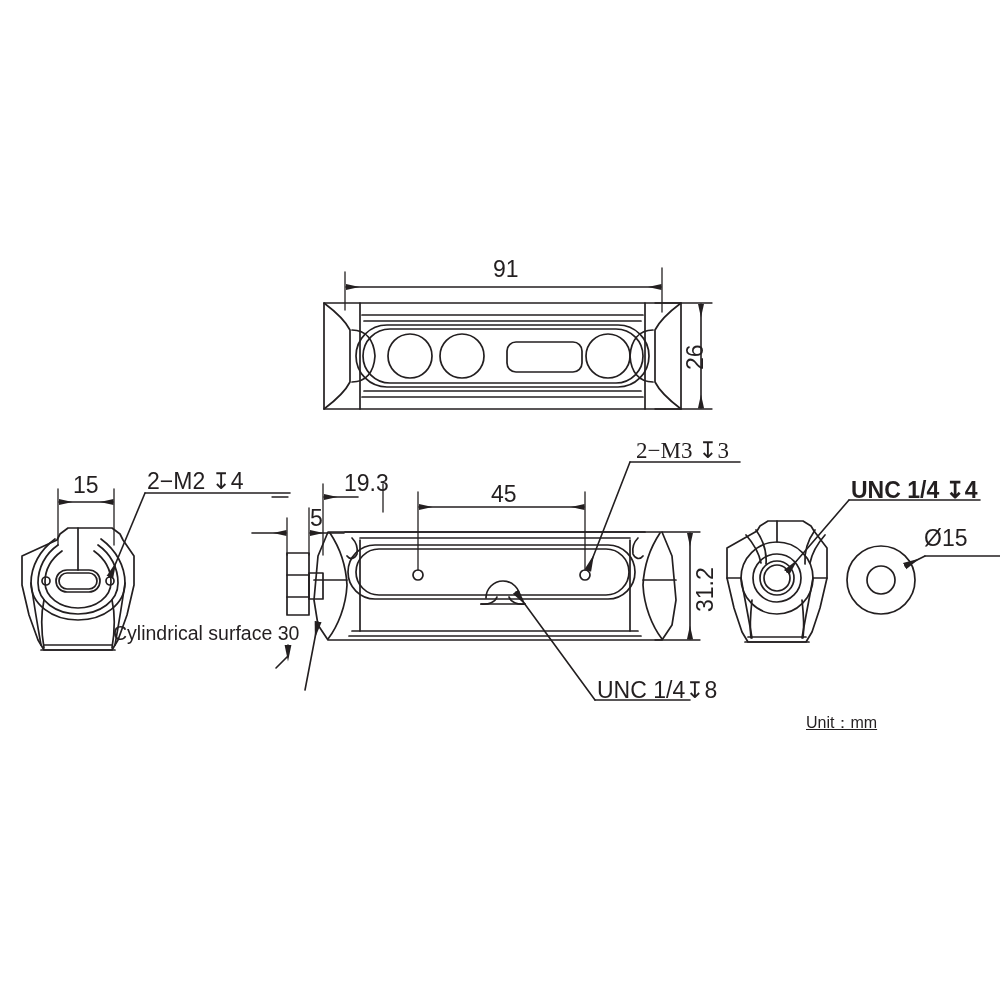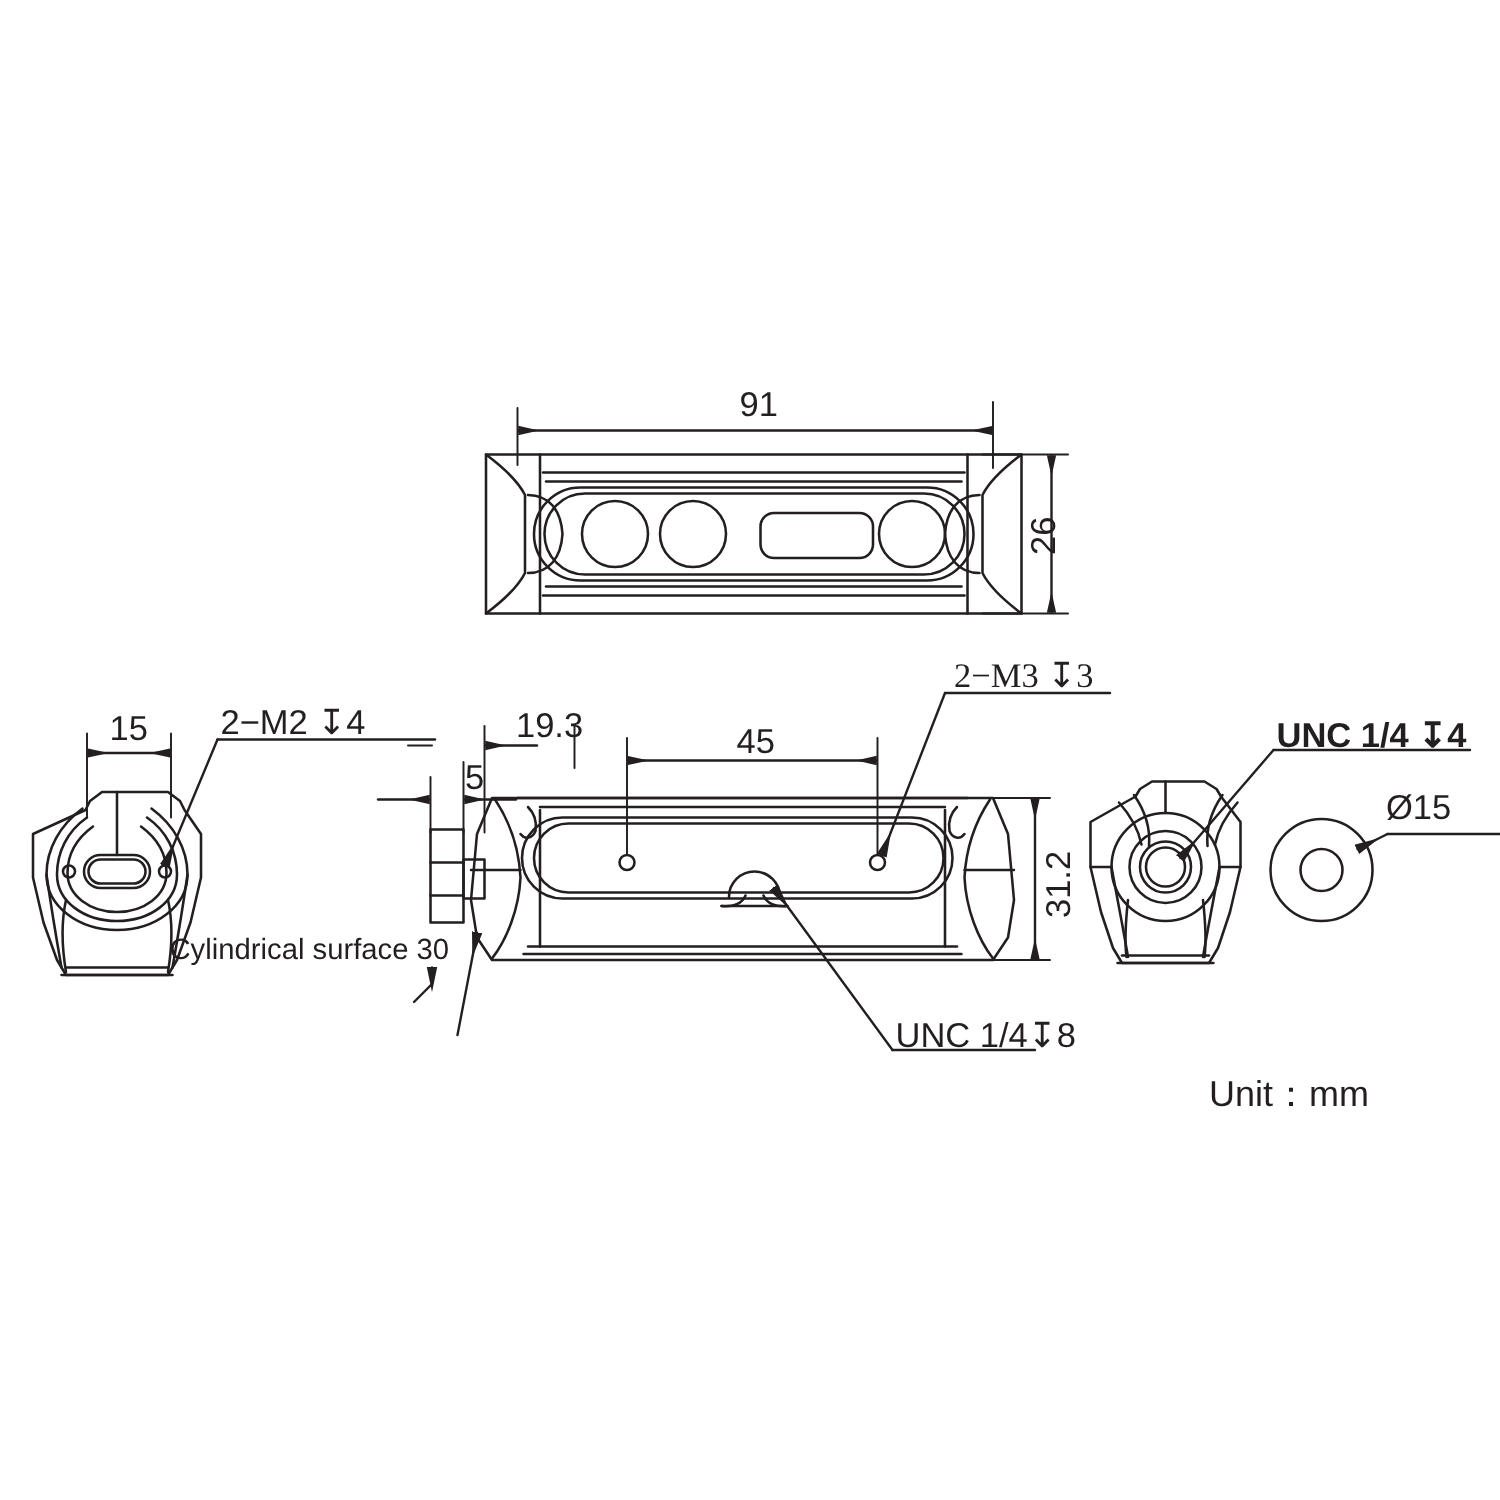--- a/index.html
+++ b/index.html
@@ -24,21 +24,21 @@
     height: 1000px;
   }
   .dim-text, .note-text, .unit-text {
     position: absolute;
     color: #231f20;
     white-space: pre;
     font-family: "Liberation Sans", sans-serif;
   }
   .dim-text { font-size: 23px; letter-spacing: 0px; }
   .note-text { font-size: 19.5px; }
-  .unit-text { font-size: 24px; }
+  .unit-text { font-size: 16px; text-decoration: underline; }
   .rot90 {
     transform: rotate(-90deg);
     transform-origin: left top;
   }
 </style>
 </head>
 <body>
 
 <div id="sheet">
 

